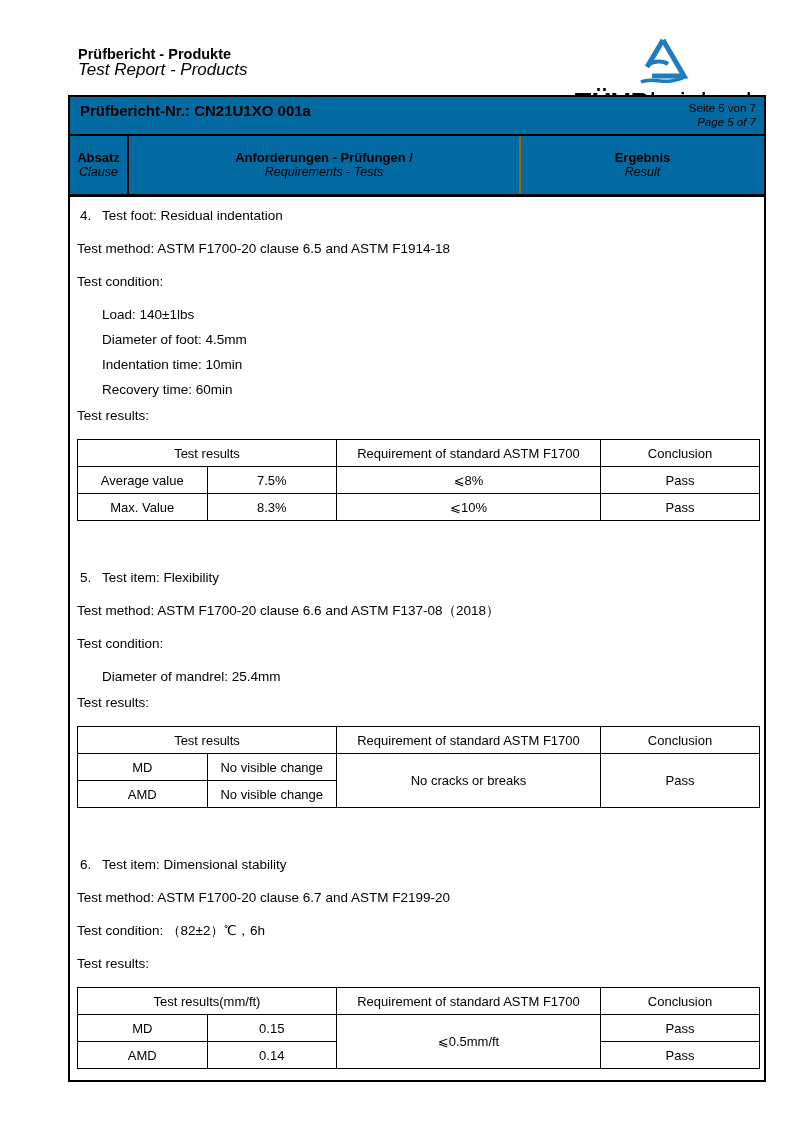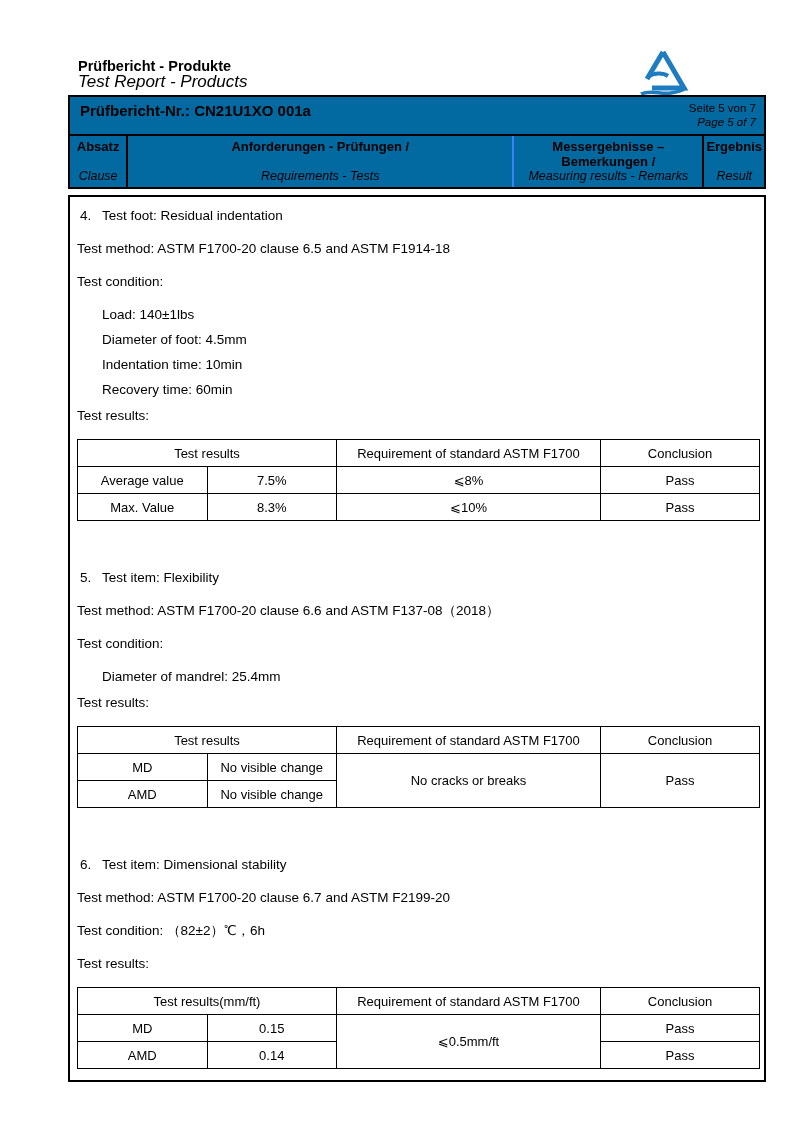--- a/index.html
+++ b/index.html
@@ -6,21 +6,21 @@
   body {
     width:794px; height:1123px;
     background:#ffffff;
     font-family:"Liberation Sans", sans-serif;
     color:#000;
     position:relative;
     overflow:hidden;
   }
 
   
-  .top-header { position:absolute; top:58px; left:78px; width:688px; }
+  .top-header { position:absolute; top:46px; left:78px; width:688px; }
   .doc-title-de { font-weight:bold; font-size:14.5px; line-height:16px; }
   .doc-title-en { font-style:italic; font-size:17px; line-height:15px; }
 
   .logo { position:absolute; top:-10px; right:6px; display:flex; align-items:center;flex-direction:column; }
   .logo svg { display:block; margin-right:9px; }
   .logo-text { font-size:27px; line-height:27px; white-space:nowrap; }
   .logo-tuv { font-weight:bold; letter-spacing:0.5px; }
   .logo-rh { font-weight:normal; }
   .logo-reg { font-size:11px; vertical-align:9px; }
 
@@ -34,25 +34,25 @@
     border-bottom:2px solid #000;
     padding:4px 8px 5px 10px; min-height:38px; box-sizing:border-box;
   }
   .report-no-de { font-weight:bold; font-size:15px; line-height:19px; }
   .report-no-en { font-style:italic; font-size:13.5px; line-height:17px; }
   .page-ind { text-align:right; font-size:11.5px; line-height:14px; }
   .page-ind .en { font-style:italic; }
 
   .cols-row { display:flex; text-align:center; }
   .cols-row > div {
-    display:flex; flex-direction:column; justify-content:space-between;
-    box-sizing:border-box; padding:3px 2px; min-height:48px;
+    display:flex; flex-direction:column; justify-content:center;
+    box-sizing:border-box; padding:14px 2px; min-height:48px;
   }
   .col-clause { width:59px; border-right:2px solid #000; }
-  .col-req    { width:392px; border-right:2px solid #3b82f6; }
+  .col-req    { width:392px; border-right:2px solid #a16207; }
   .col-meas   { width:193px; border-right:2px solid #000; }
   .col-result { flex:1; }
   .hdr-de { font-weight:bold; font-size:13px; line-height:15px; }
   .hdr-en { font-style:italic; font-size:12.5px; line-height:15px; }
 
   
   .content-box {
     position:absolute; left:68px; top:195px; width:698px; height:887px;
     border:2px solid #000; box-sizing:border-box;
     padding:9px 6px 0 7px;
@@ -103,25 +103,20 @@
   </div>
   <div class="cols-row">
     <div class="col-clause">
       <div class="hdr-de">Absatz</div>
       <div class="hdr-en">Clause</div>
     </div>
     <div class="col-req">
       <div class="hdr-de">Anforderungen - Prüfungen /</div>
       <div class="hdr-en">Requirements - Tests</div>
     </div>
-    <div class="col-meas">
-      <div class="hdr-de">Messergebnisse –</div>
-      <div class="hdr-de">Bemerkungen /</div>
-      <div class="hdr-en">Measuring results - Remarks</div>
-    </div>
     <div class="col-result">
       <div class="hdr-de">Ergebnis</div>
       <div class="hdr-en">Result</div>
     </div>
   </div>
 </div>
 
 <div class="content-box">
 
   <div class="section">

